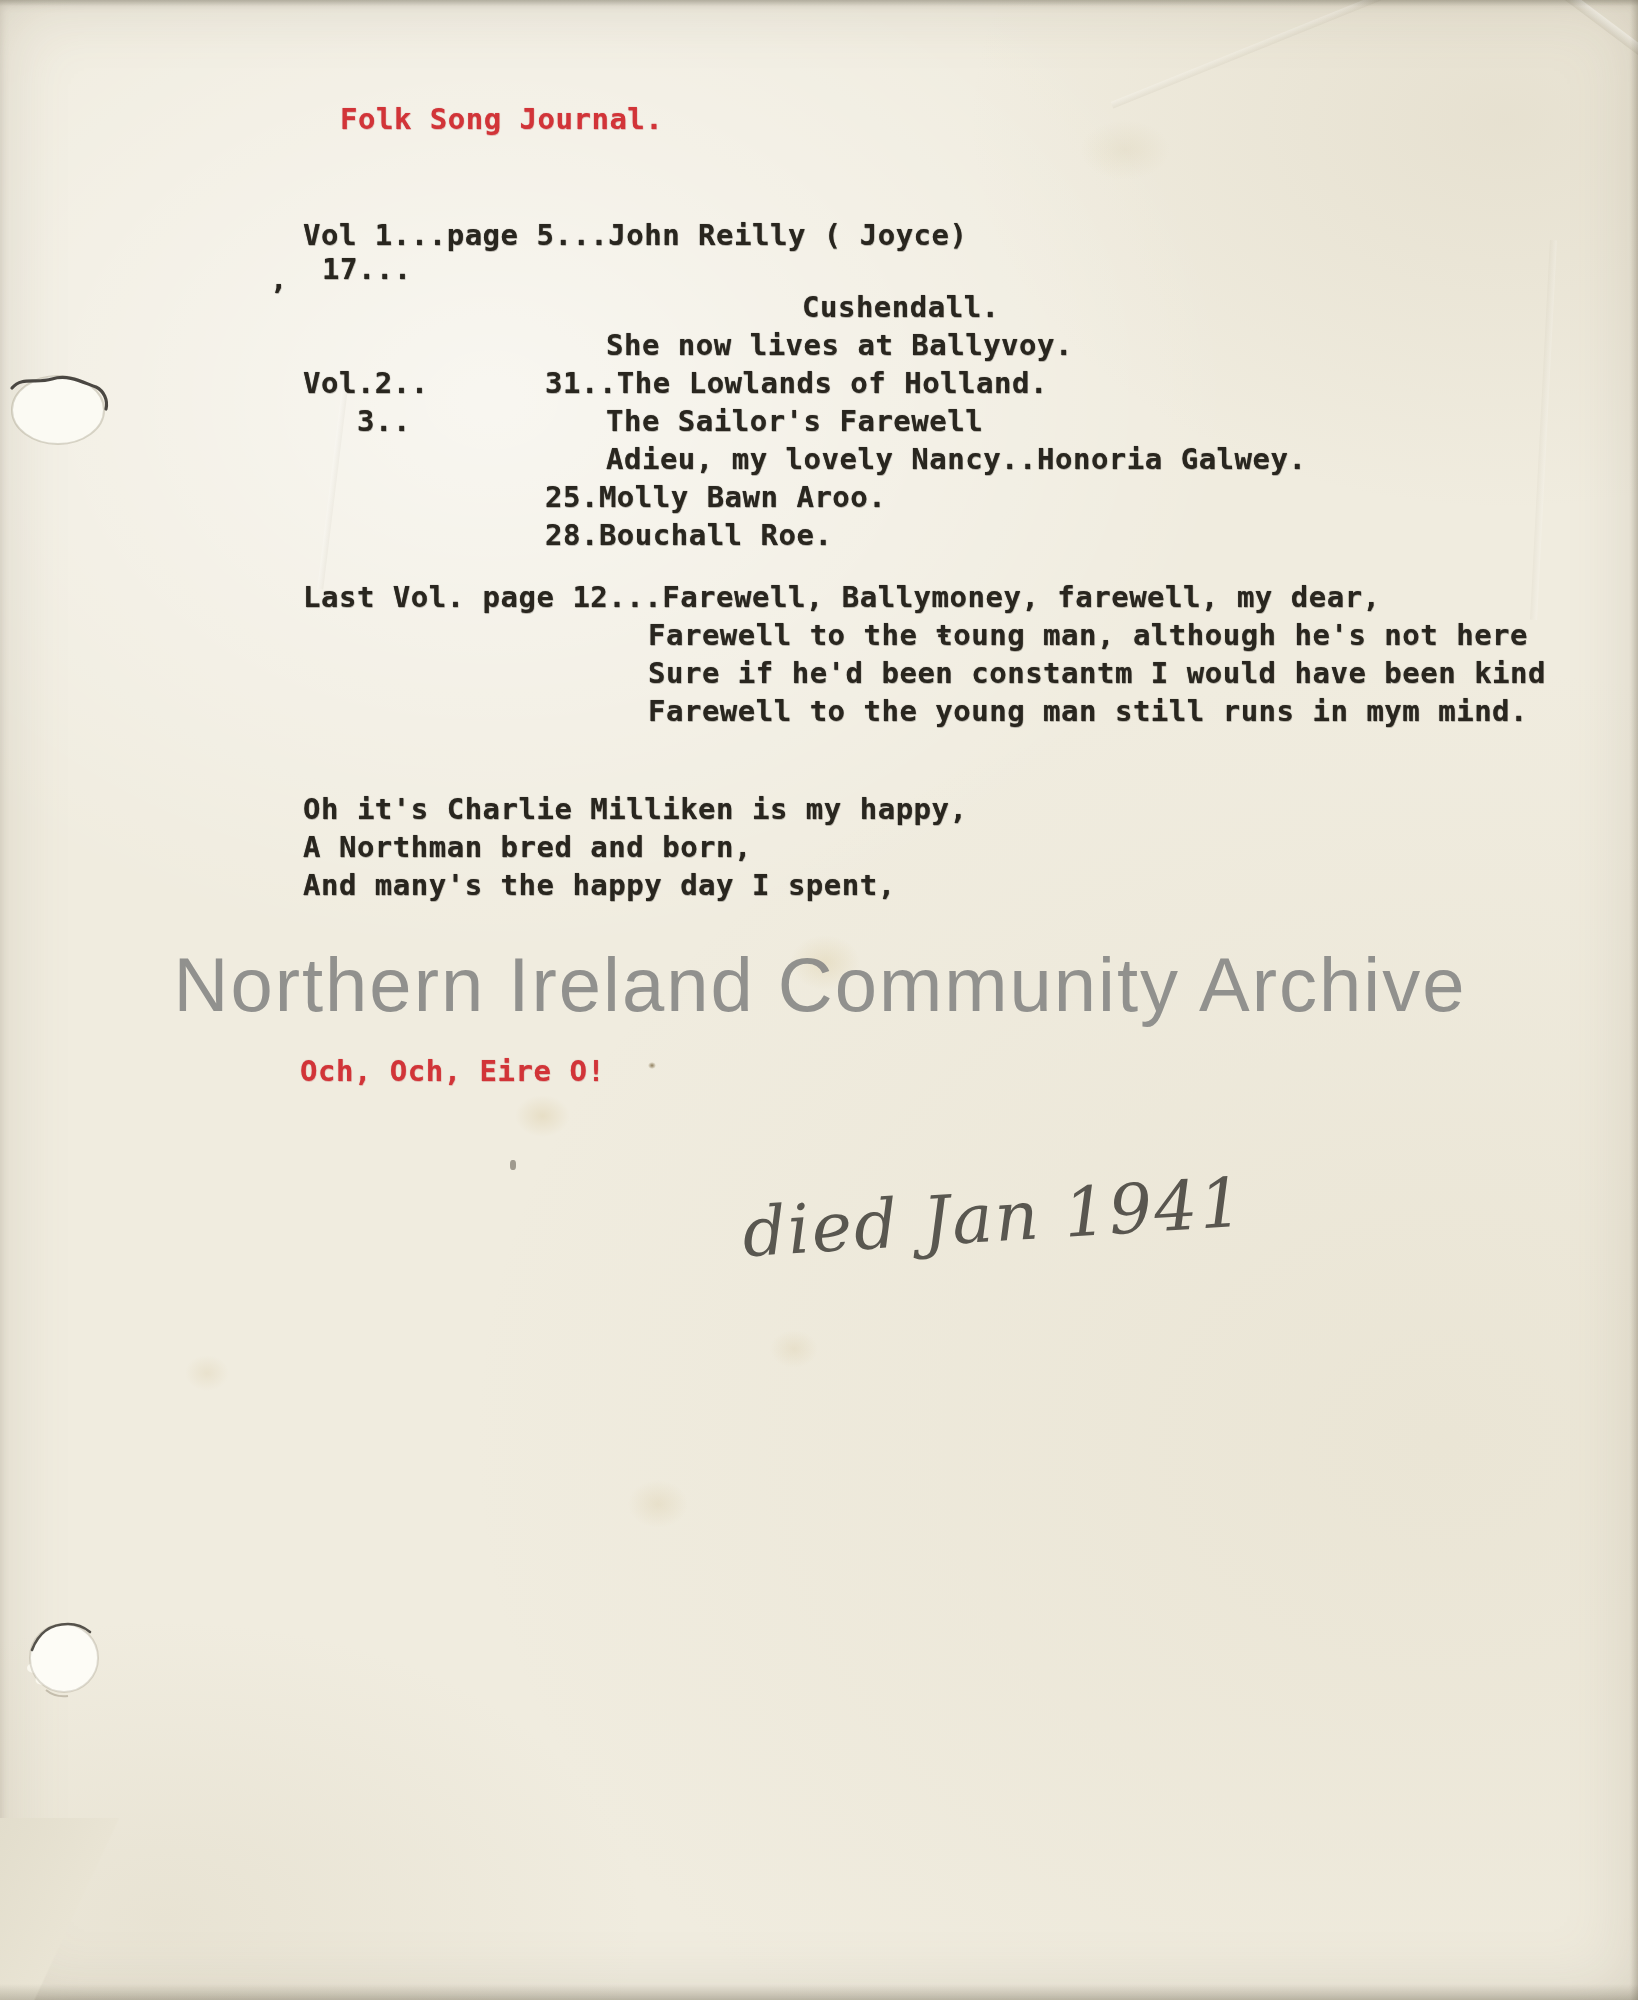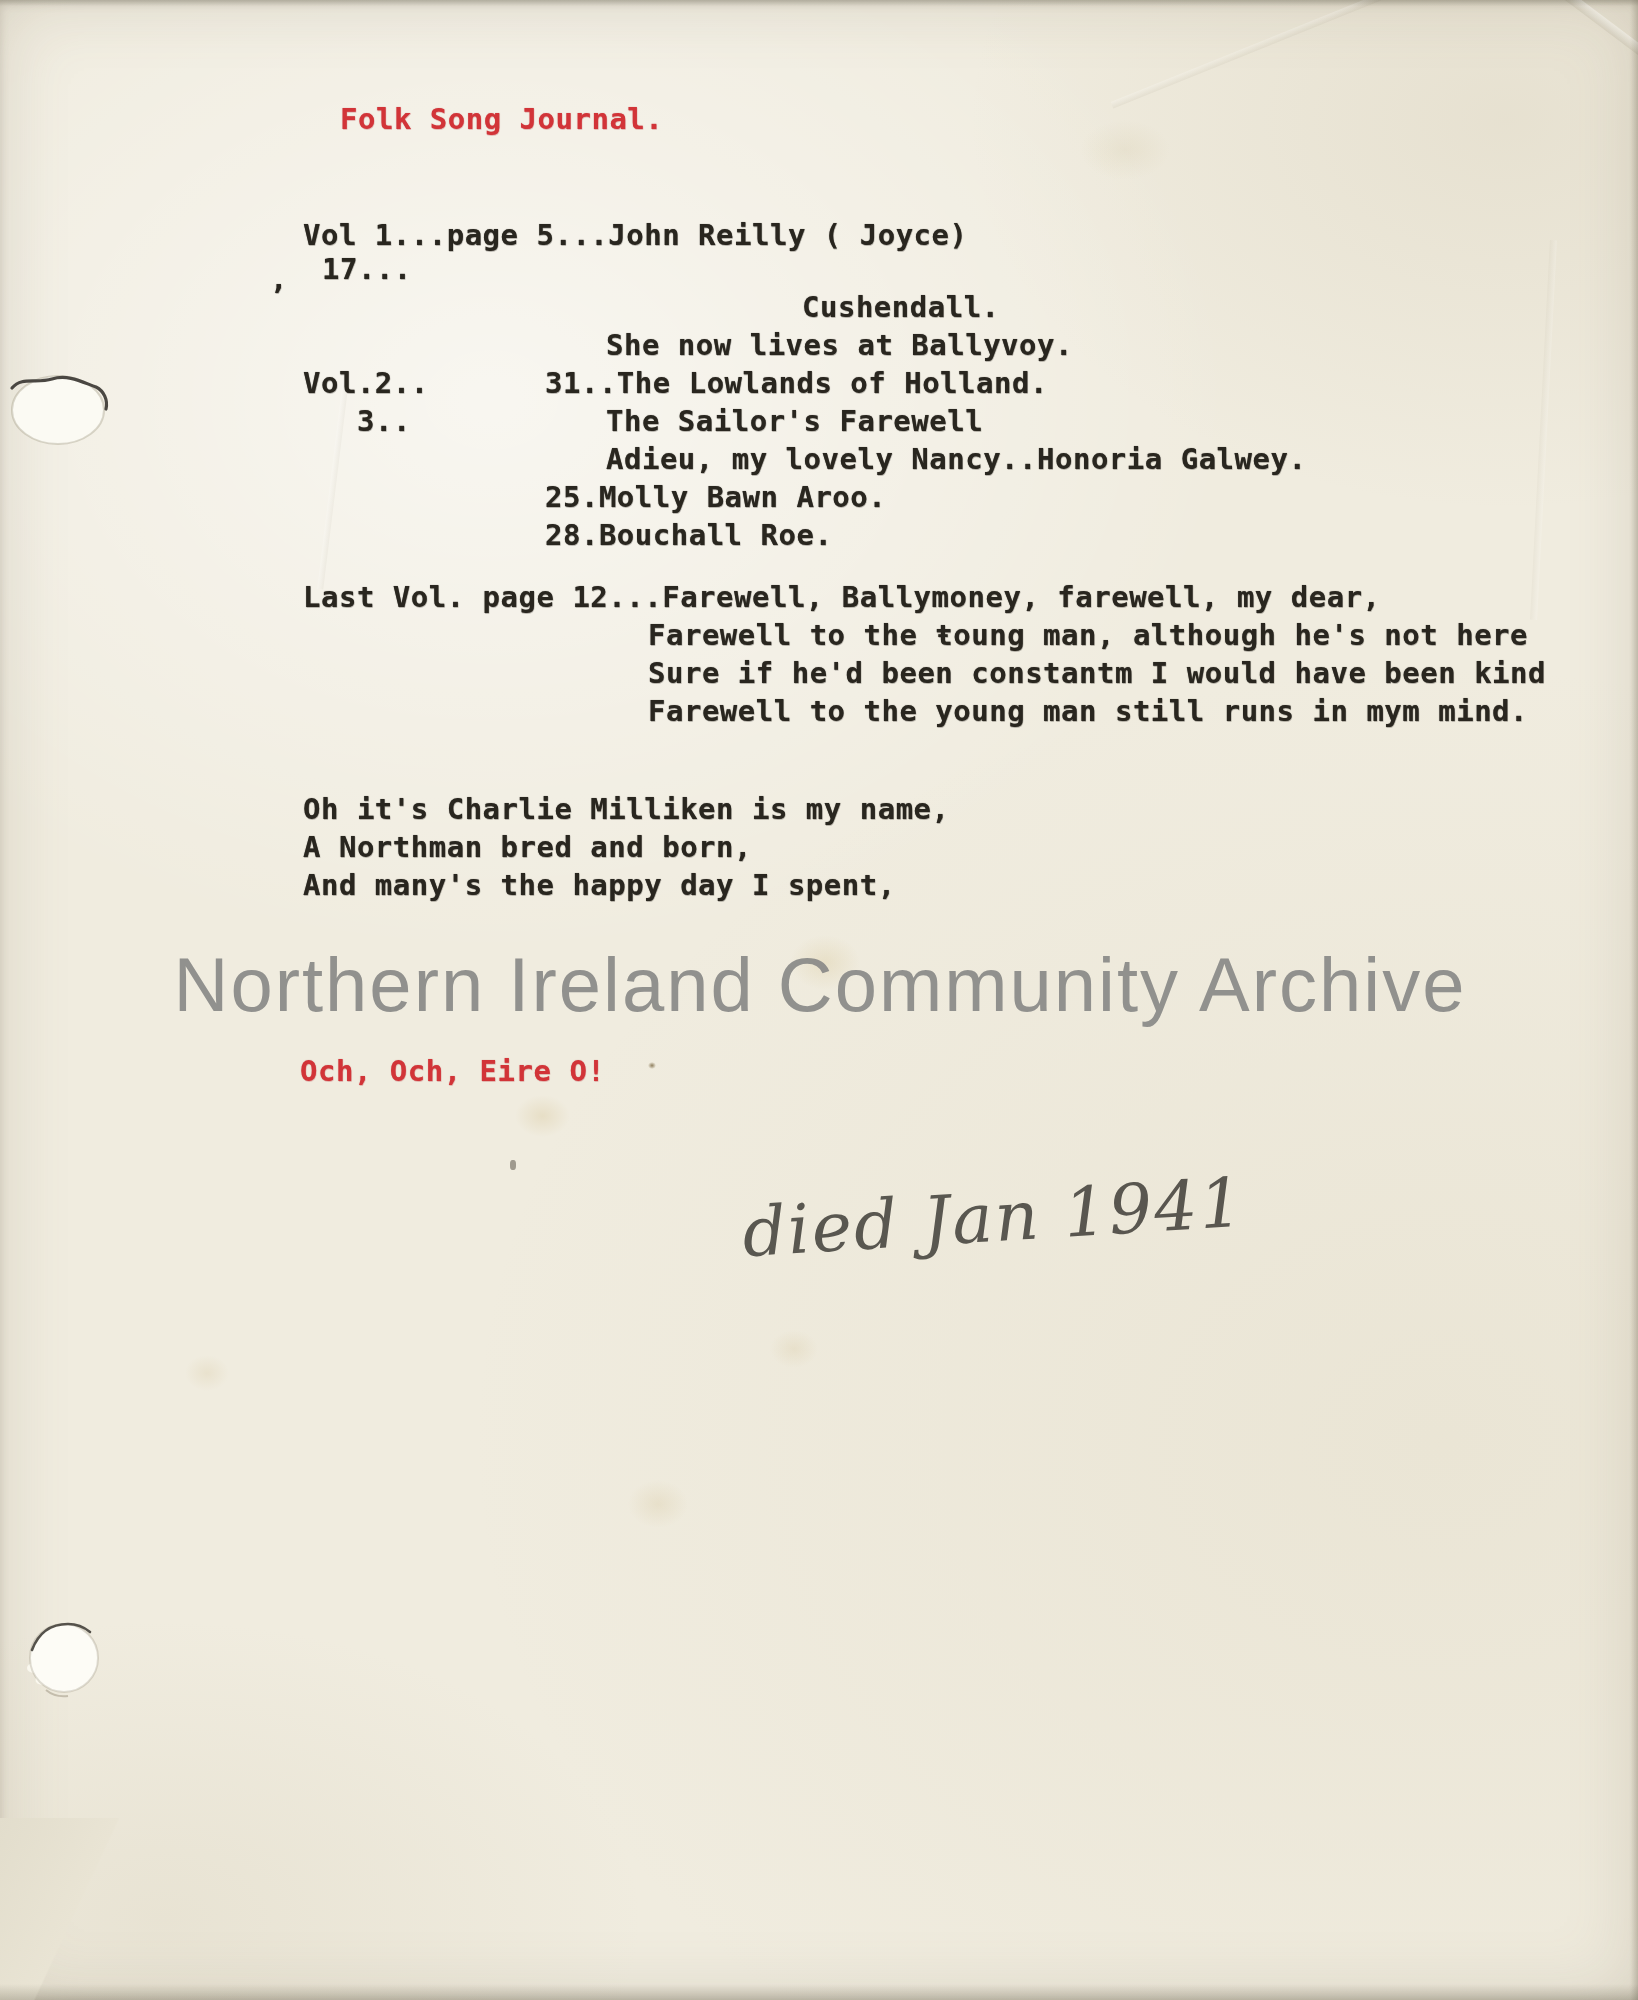--- a/index.html
+++ b/index.html
@@ -109,21 +109,21 @@
   <div class="t" style="left:606px;top:404px;">The Sailor's Farewell</div>
   <div class="t" style="left:606px;top:442px;">Adieu, my lovely Nancy..Honoria Galwey.</div>
   <div class="t" style="left:545px;top:480px;">25.Molly Bawn Aroo.</div>
   <div class="t" style="left:545px;top:518px;">28.Bouchall Roe.</div>
 
   <div class="t" style="left:303px;top:580px;">Last Vol. page 12...Farewell, Ballymoney, farewell, my dear,</div>
   <div class="t" style="left:648px;top:618px;">Farewell to the ŧoung man, although he's not here</div>
   <div class="t" style="left:648px;top:656px;">Sure if he'd been constantm I would have been kind</div>
   <div class="t" style="left:648px;top:694px;">Farewell to the young man still runs in mym mind.</div>
 
-  <div class="t" style="left:303px;top:792px;">Oh it's Charlie Milliken is my name,</div>
+  <div class="t" style="left:303px;top:792px;">Oh it's Charlie Milliken is my happy,</div>
   <div class="t" style="left:303px;top:830px;">A Northman bred and born,</div>
   <div class="t" style="left:303px;top:868px;">And many's the happy day I spent,</div>
 
   <div class="watermark">Northern Ireland Community Archive</div>
 
   <div class="t red" style="left:300px;top:1054px;">Och, Och, Eire O!</div>
 
 
   <div class="hand">died Jan 1941</div>
 

